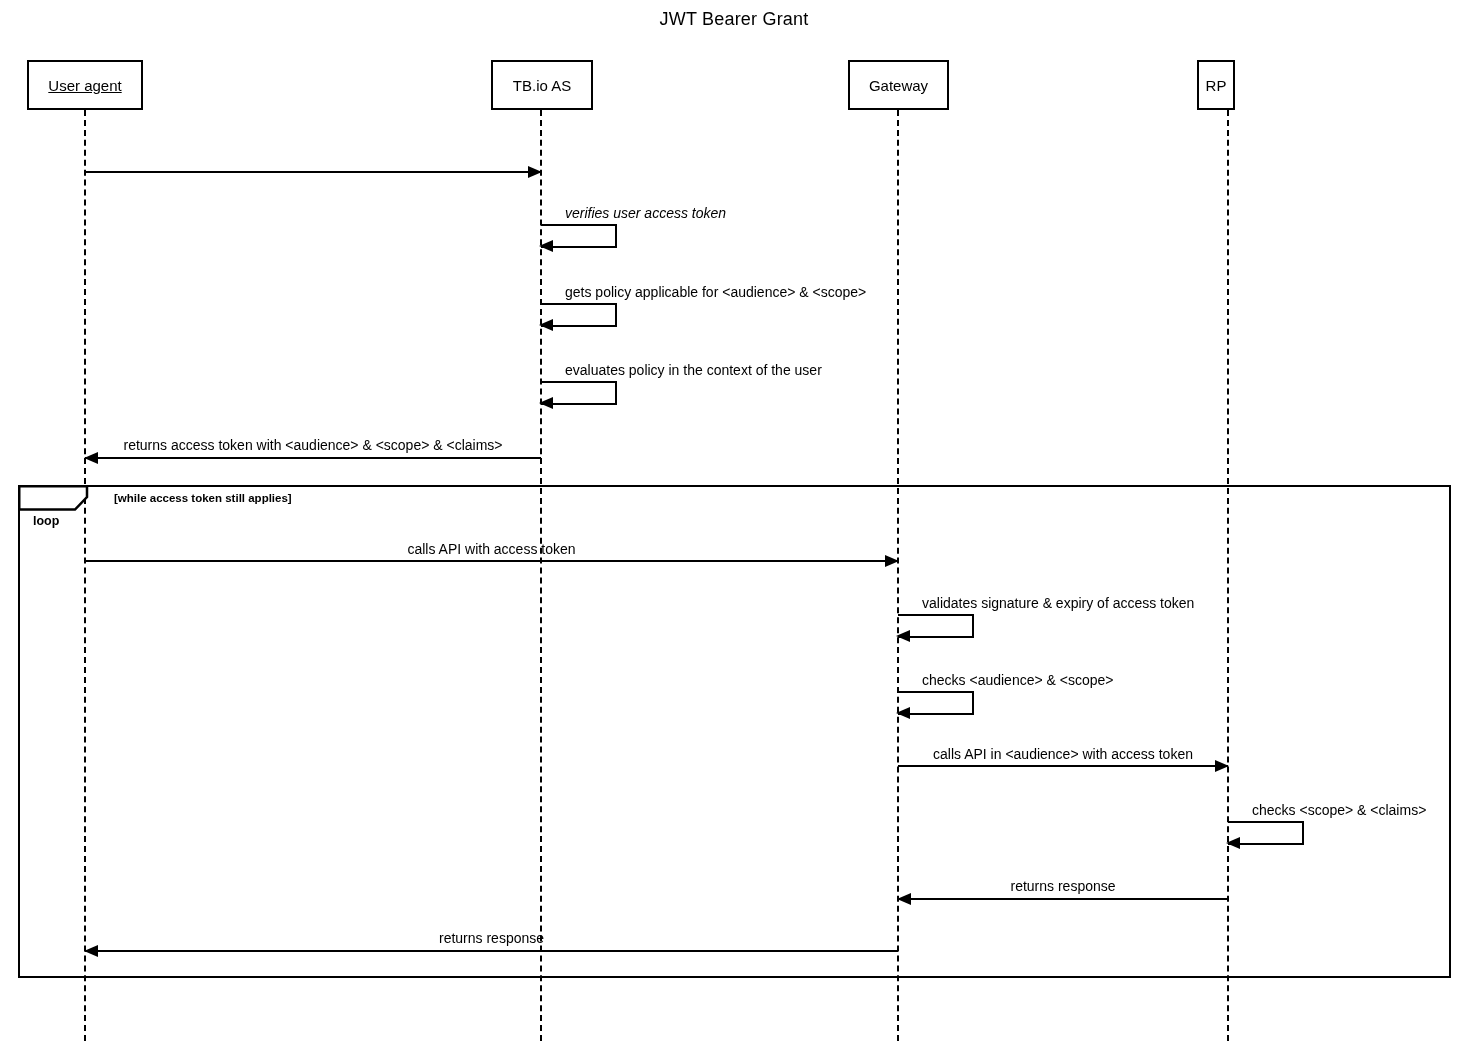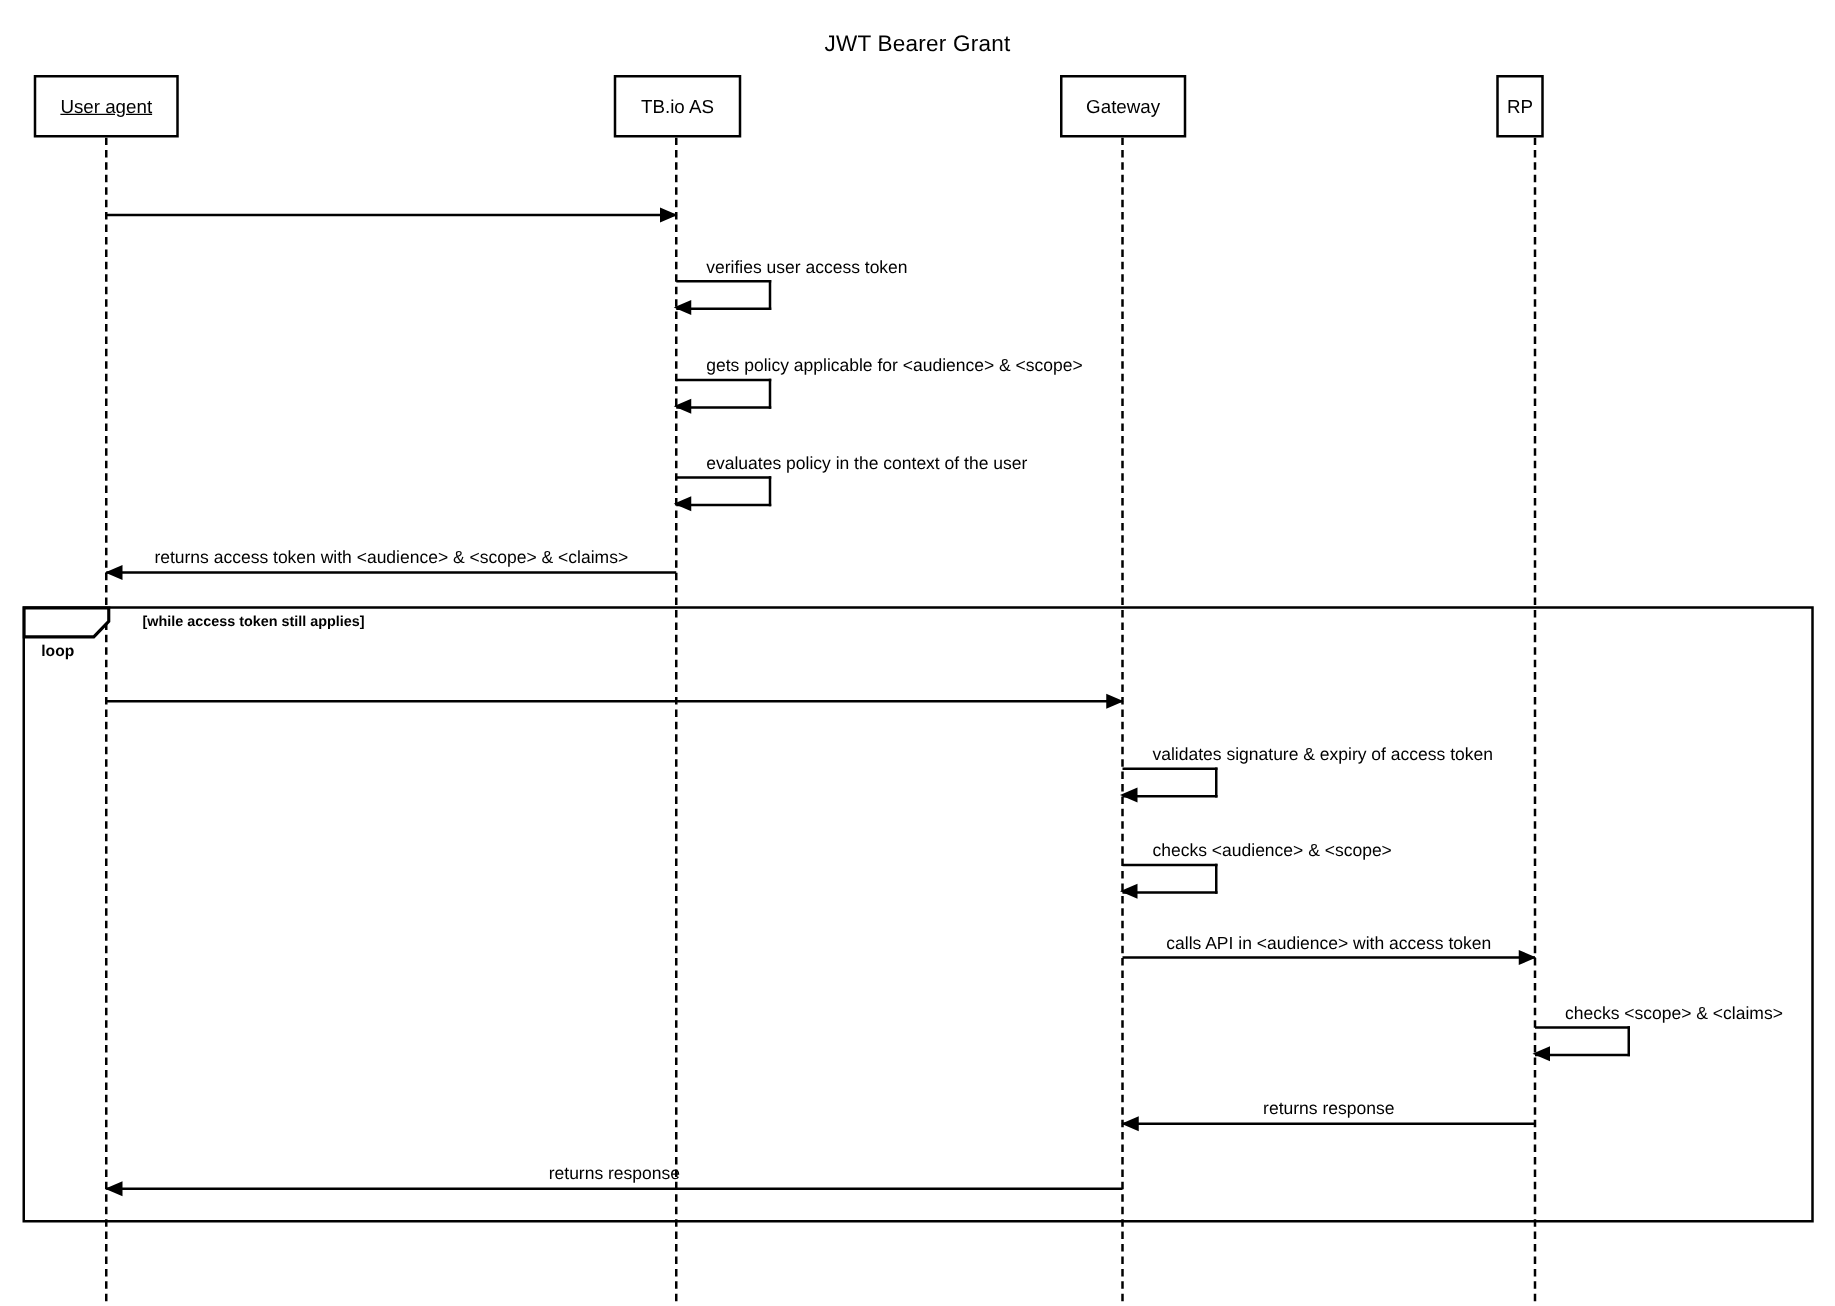--- a/index.html
+++ b/index.html
@@ -2,21 +2,21 @@
 <html><head>
 <meta charset="utf-8">
 <style>
   html,body { margin:0; padding:0; background:#fff; }
   .canvas {
     position:relative; width:1468px; height:1045px; background:#ffffff;
     font-family:"Liberation Sans", sans-serif; color:#000; overflow:hidden;
   }
   .title {
     position:absolute; top:9px; left:0; width:1468px; text-align:center;
-    font-size:18px; font-weight:500; letter-spacing:0.2px;margin-top:16px;
+    font-size:18px; font-weight:500; letter-spacing:0.2px;
   }
   .pbox {
     position:absolute; top:60px; height:50px; box-sizing:border-box;
     border:2.5px solid #000; background:#fff; z-index:3;
     display:flex; align-items:center; justify-content:center;
     font-size:15px; white-space:nowrap;
   }
   .lifeline {
     position:absolute; top:110px; height:931px; width:0;
     border-left:2px dashed #000; z-index:0;
@@ -81,40 +81,41 @@
       <path d="M1.25,1.25 H69 V12 L57,24.5 H1.25 Z" fill="#ffffff" stroke="#000000" stroke-width="2.5"></path>
     </svg>
     <div class="loop-tab-label">loop</div>
     <div class="loop-cond">[while access token still applies]</div>
   </div>
 
   <div class="msg-line" style="left:85px; top:171px; width:456px;">
     <div class="arr-r"></div>
   </div>
 
-  <div class="msg-label" style="left:565px; top:205px;">verifies user access token</div>
+  <div class="msg-label" style="left:565px; top:205px;font-style:italic;">verifies user access token</div>
   <div class="self-loop" style="left:541px; top:224px;">
     <div class="arr-l"></div>
   </div>
 
   <div class="msg-label" style="left:565px; top:284px;">gets policy applicable for &lt;audience&gt; &amp; &lt;scope&gt;</div>
   <div class="self-loop" style="left:541px; top:303px;">
     <div class="arr-l"></div>
   </div>
 
   <div class="msg-label" style="left:565px; top:362px;">evaluates policy in the context of the user</div>
   <div class="self-loop" style="left:541px; top:381px;">
     <div class="arr-l"></div>
   </div>
 
   <div class="msg-label center" style="left:85px; width:456px; top:437px;">returns access token with &lt;audience&gt; &amp; &lt;scope&gt; &amp; &lt;claims&gt;</div>
   <div class="msg-line" style="left:85px; top:457px; width:456px;">
     <div class="arr-l"></div>
   </div>
 
+  <div class="msg-label center" style="left:85px; width:813px; top:541px;">calls API with access token</div>
   <div class="msg-line" style="left:85px; top:560px; width:813px;">
     <div class="arr-r"></div>
   </div>
 
   <div class="msg-label" style="left:922px; top:595px;">validates signature &amp; expiry of access token</div>
   <div class="self-loop" style="left:898px; top:614px;">
     <div class="arr-l"></div>
   </div>
 
   <div class="msg-label" style="left:922px; top:672px;">checks &lt;audience&gt; &amp; &lt;scope&gt;</div>

